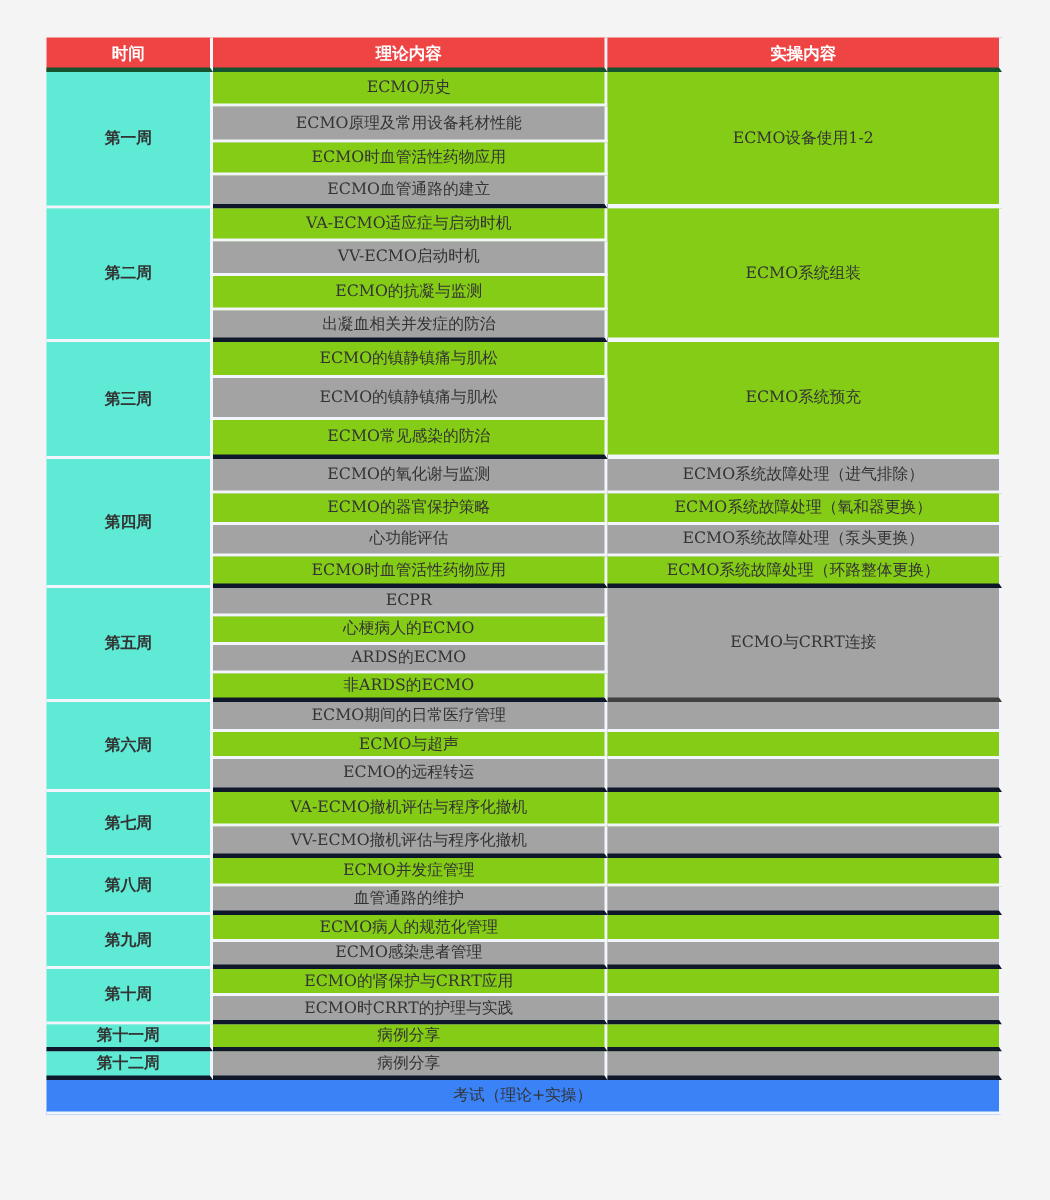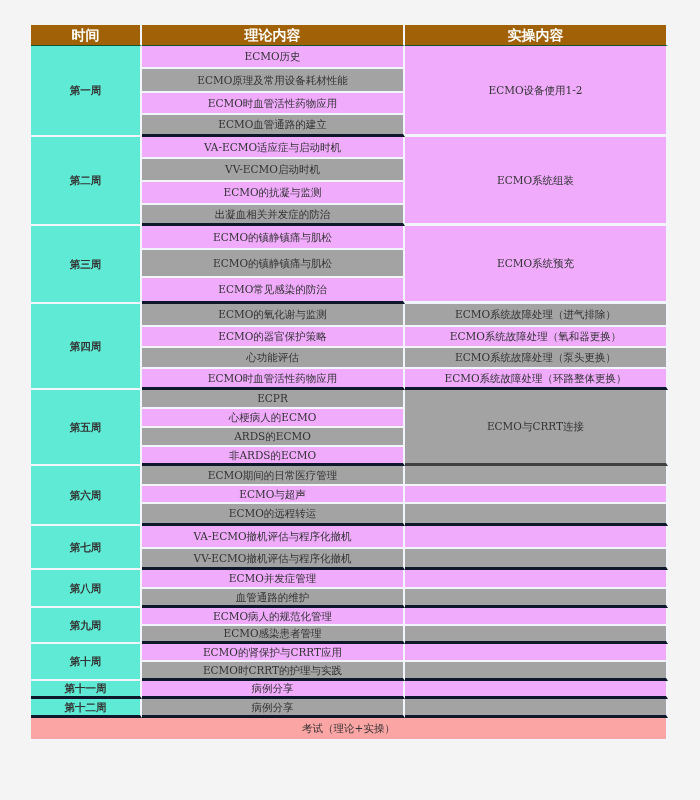--- a/index.html
+++ b/index.html
@@ -13,33 +13,33 @@
     width:637px; border-collapse:separate; border-spacing:0;
     table-layout:fixed;
   }
   table.schedule td, table.schedule th {
     padding:0; text-align:center; vertical-align:middle;
     font-size:10.5px; color:#333; line-height:1;
     border-right:2px solid #f2f5fb; border-bottom:2px solid #f2f5fb;
     overflow:hidden; white-space:nowrap;
   }
   table.schedule th {
-    background:#a16207; color:#fff; font-weight:bold; font-size:14px;
+    background:#ef4444; color:#fff; font-weight:bold; font-size:11px;
     font-family: "DejaVu Sans", "Liberation Sans", sans-serif;
-    height:20px; border-bottom:1px solid #14532d;
+    height:20px; border-bottom:3px solid #14532d;
   }
   td.week {
     background:#5eead4; color:#fff; font-weight:bold; font-size:11px;
     font-family: "DejaVu Sans", "Liberation Sans", sans-serif;
     border-bottom:3px solid #f2f5fb;
   }
-  td.dark { background:#f0abfc; }
+  td.dark { background:#84cc16; }
   td.light { background:#a3a3a3; }
   td.footer {
-    background:#fca5a5; color:#fff; height:21px; font-size:10.5px;
+    background:#3b82f6; color:#fff; height:21px; font-size:10.5px;
     border-right:none; border-bottom:none;margin-top:43px;
   }
   tr.grp-end td { border-bottom:3px solid #0f172a; }
 </style>
 </head>
 <body>
 
 <table class="schedule">
   <colgroup>
       <col style="width:111px">

